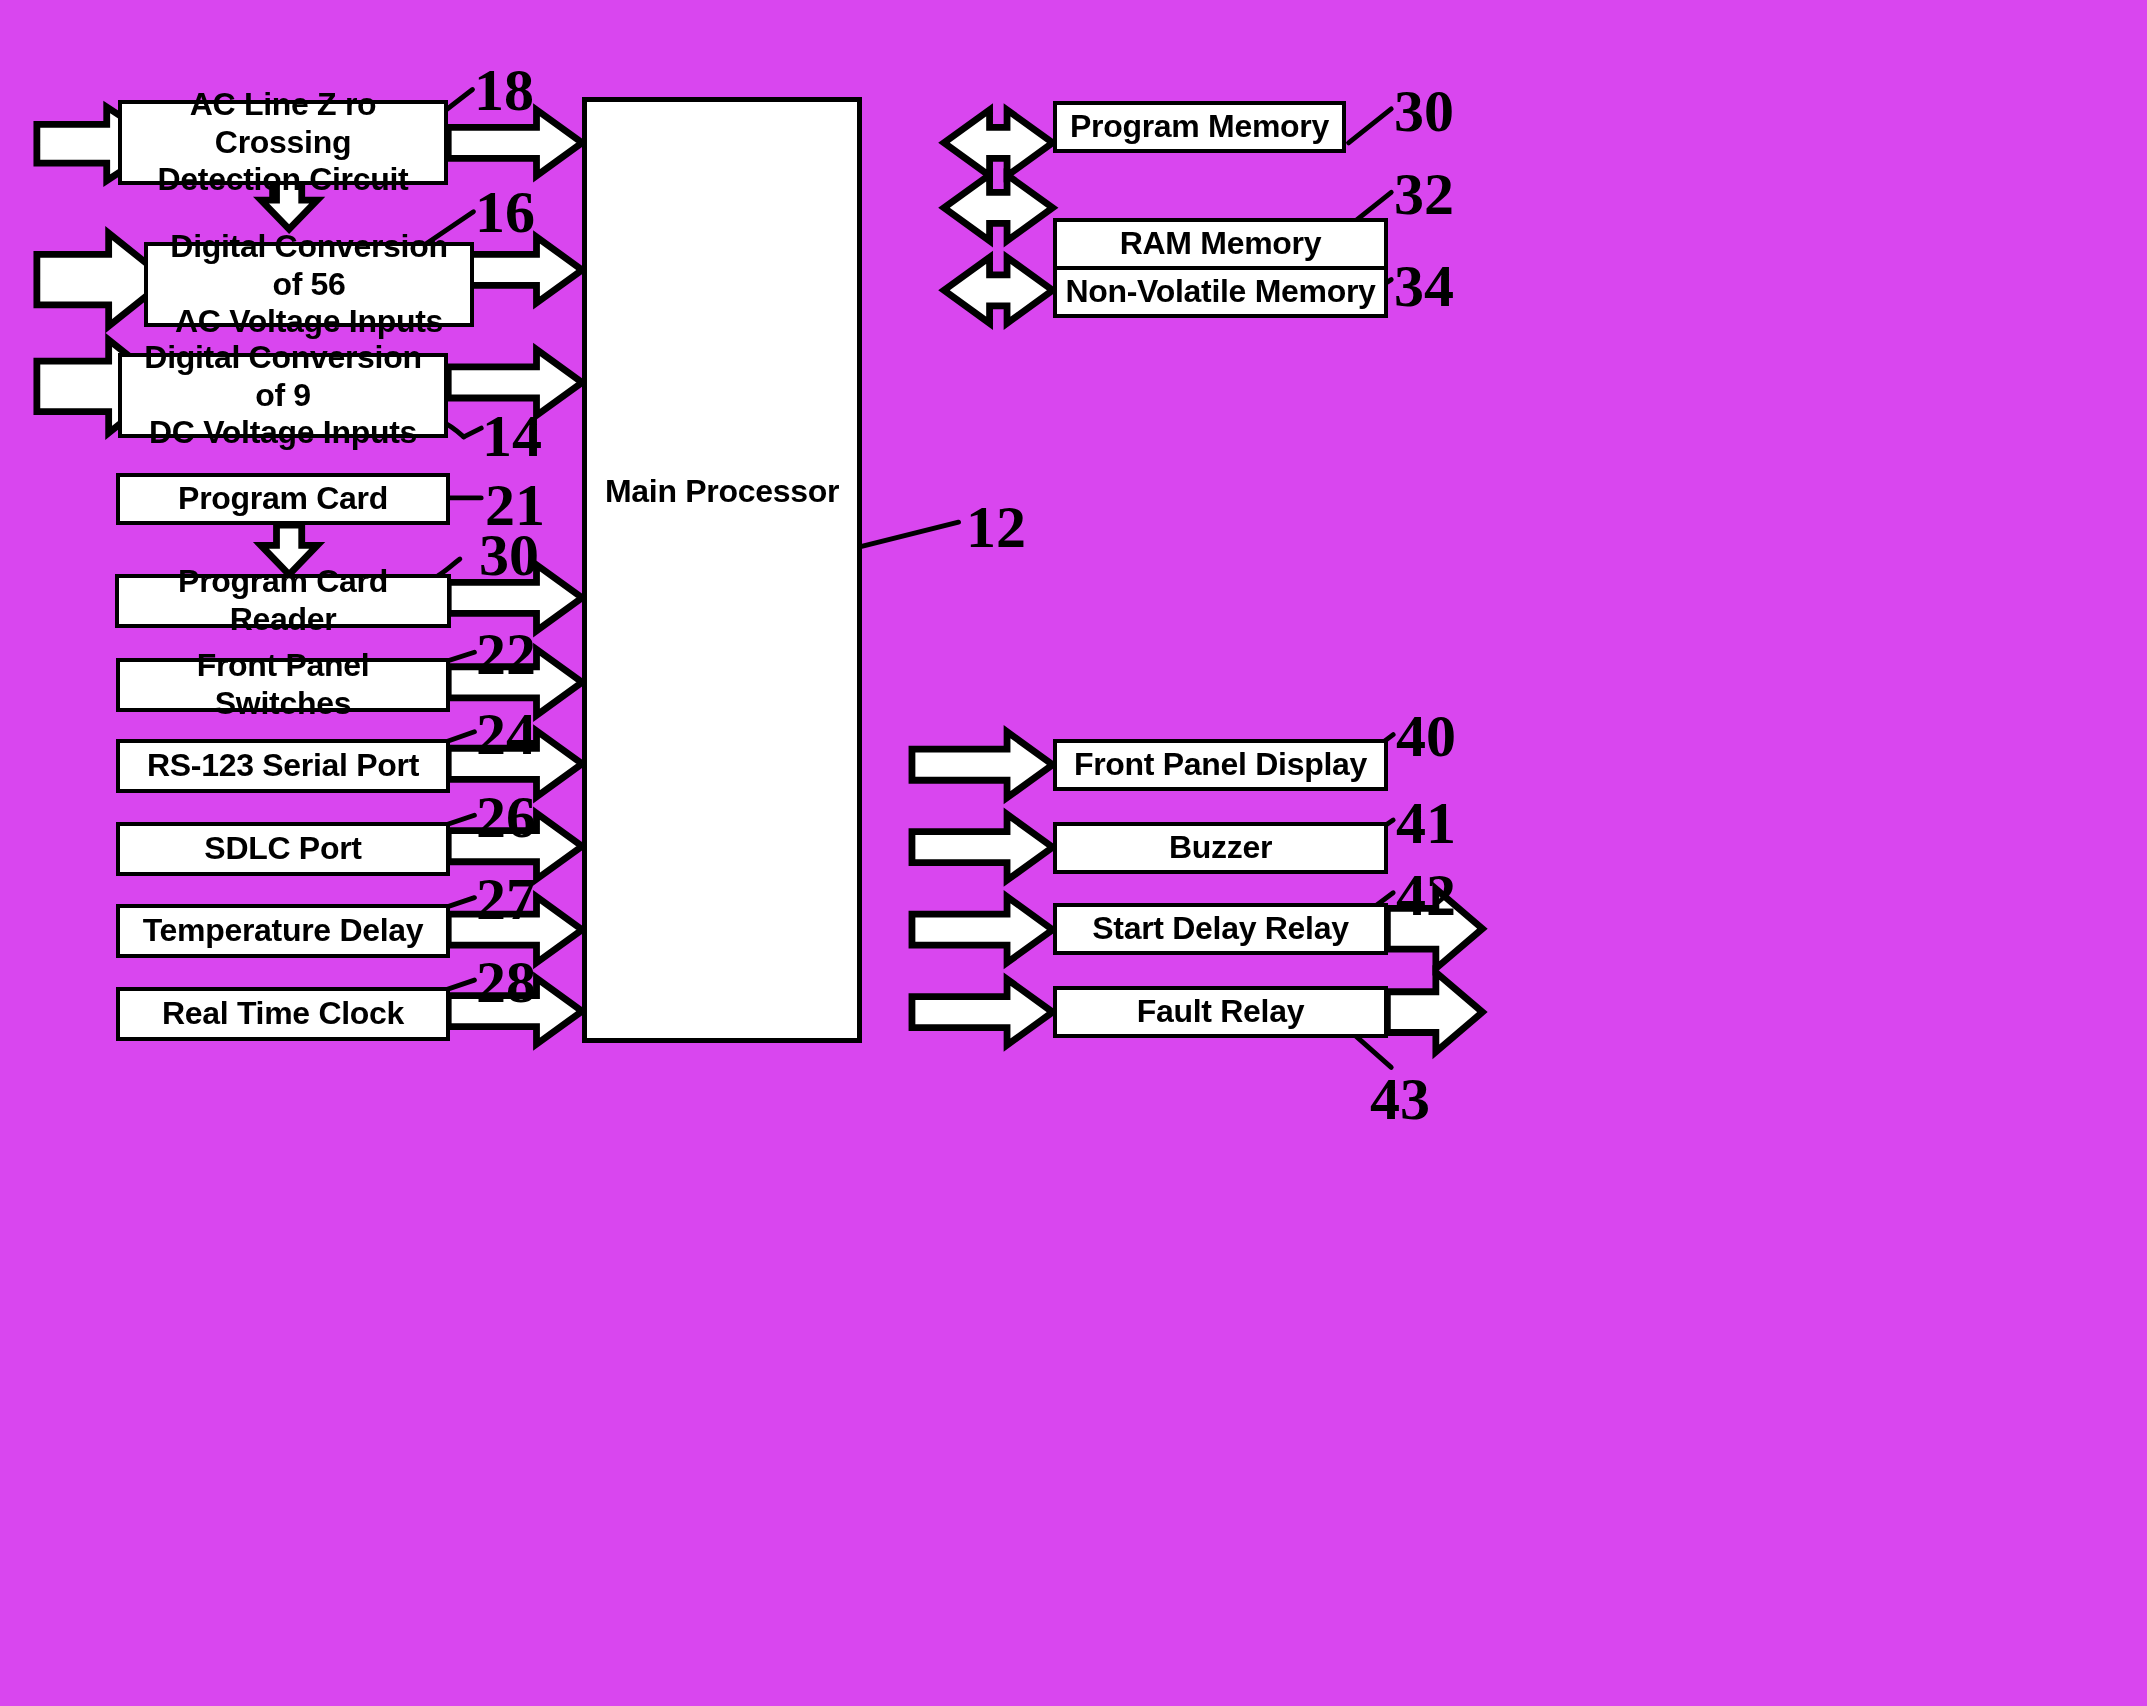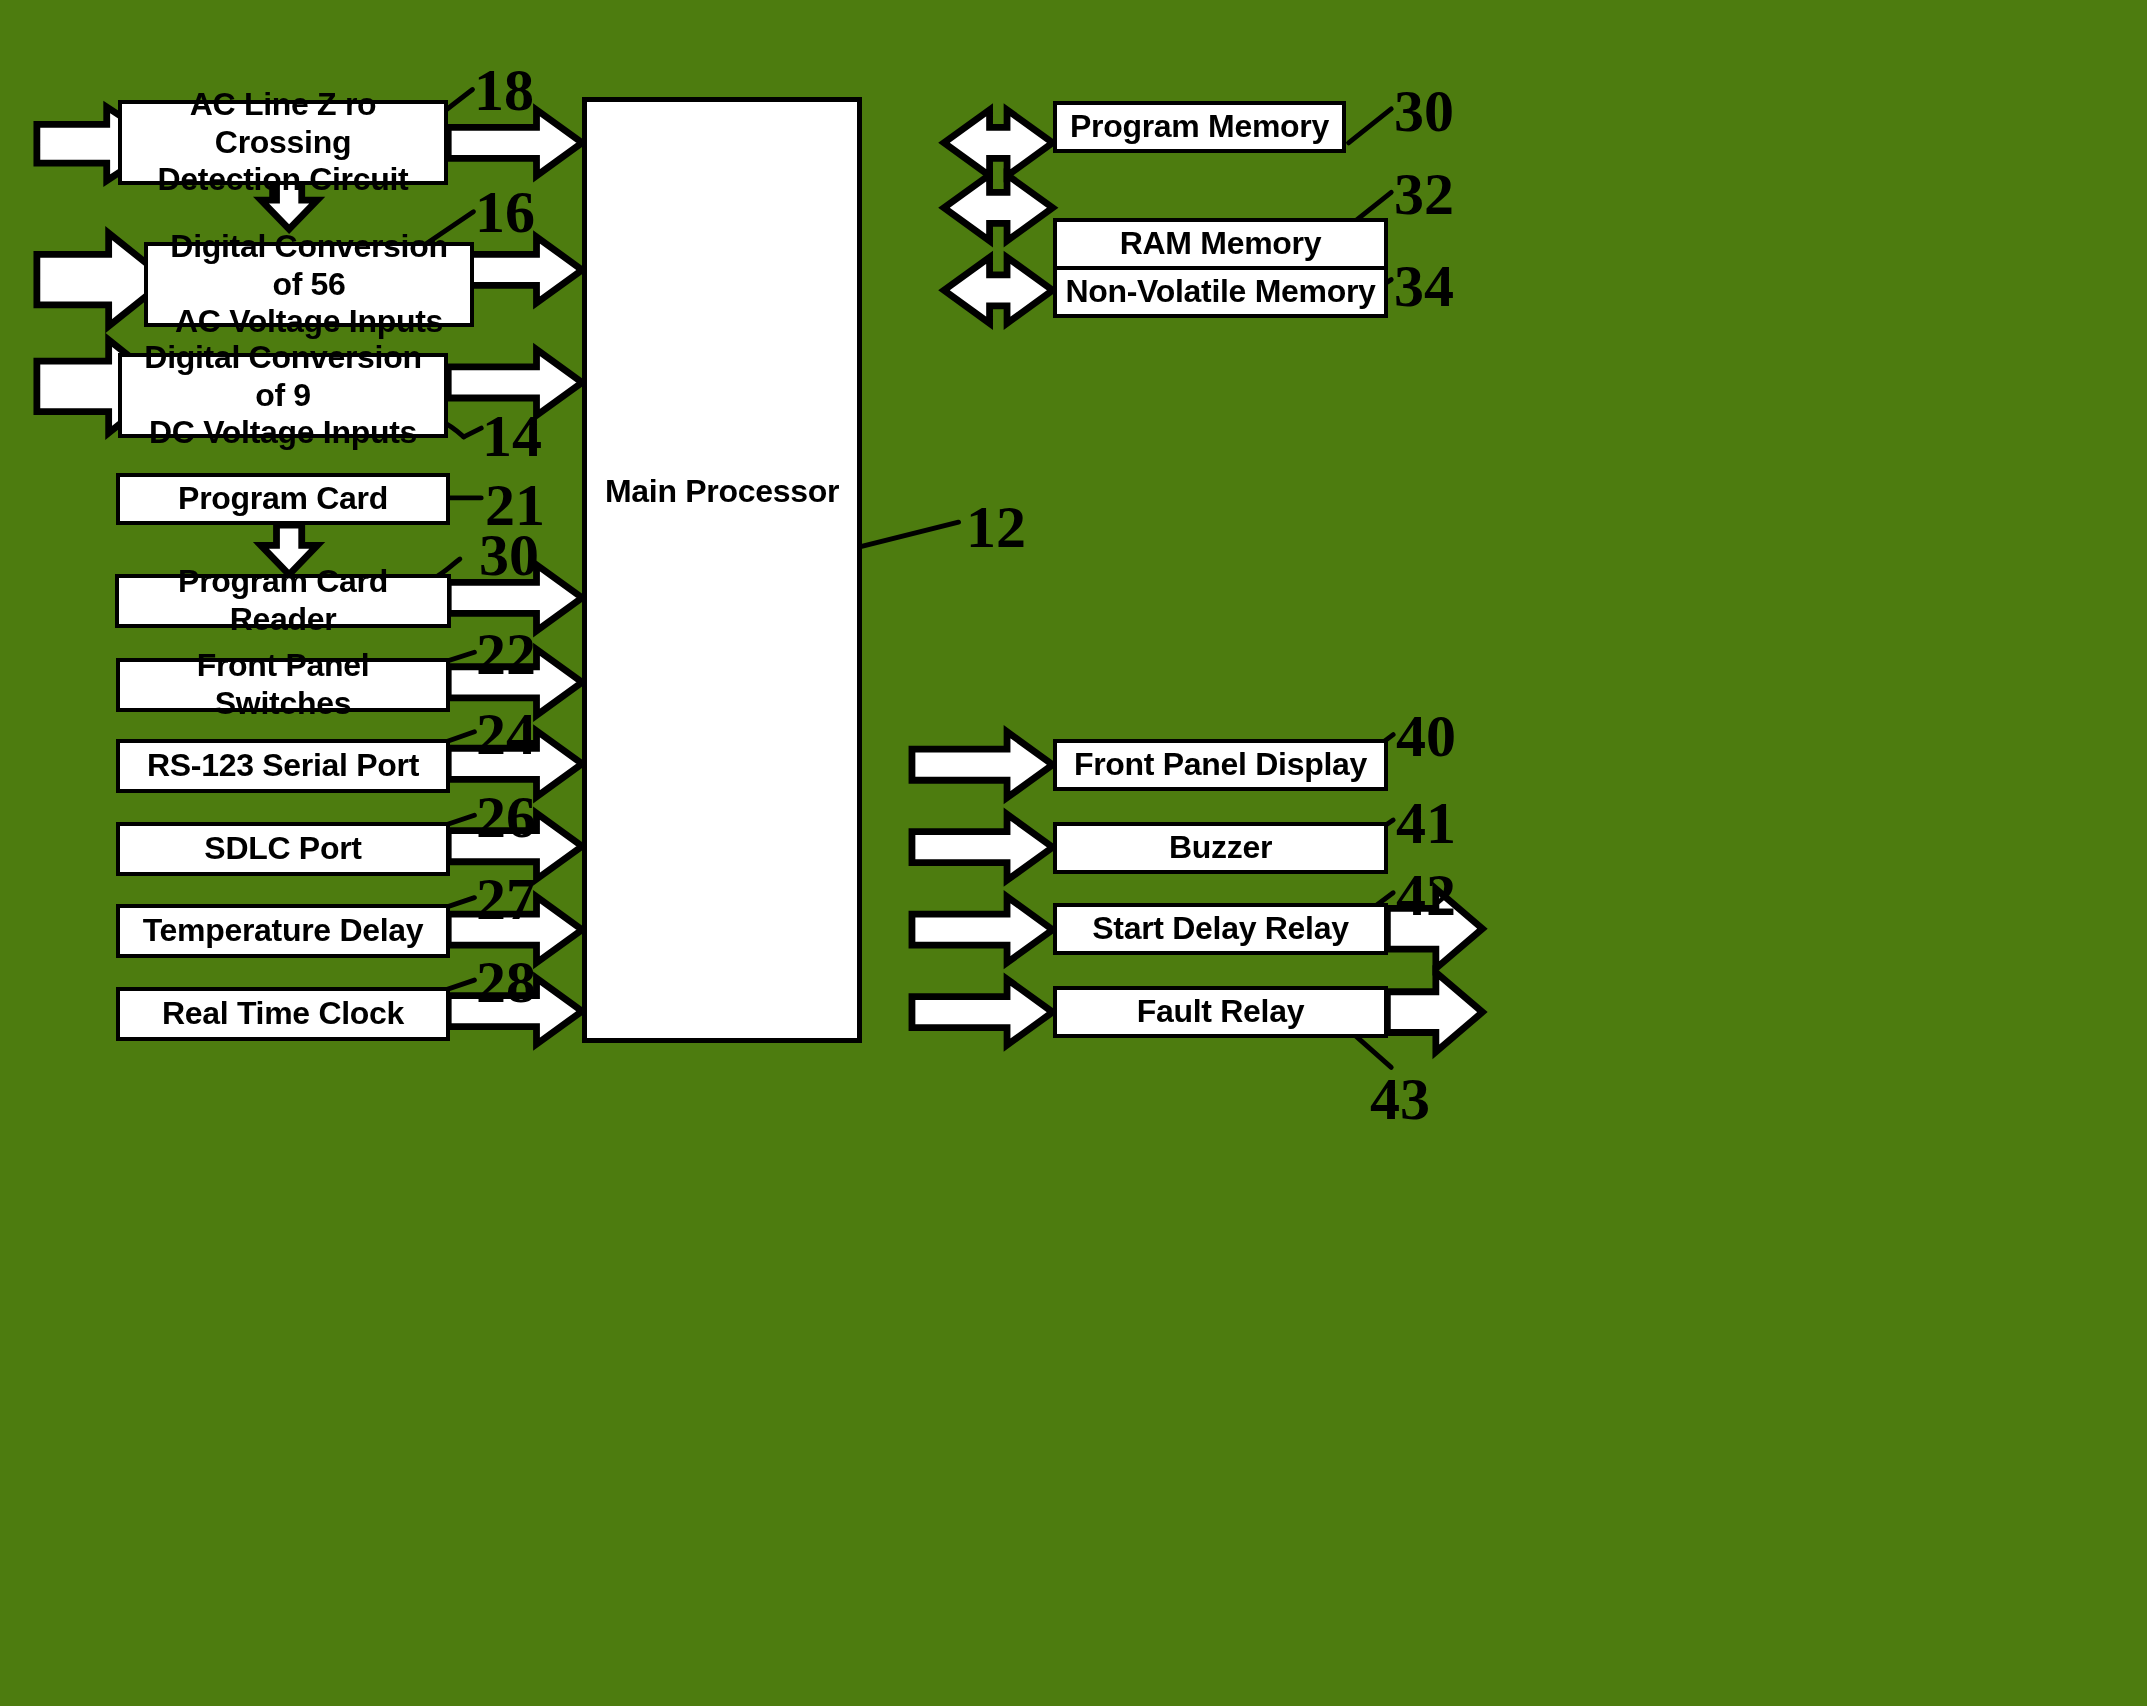--- a/index.html
+++ b/index.html
@@ -5,21 +5,21 @@
 <style>
   html,body{margin:0;padding:0;background:#ffffff;}
   body{
     font-family:"Liberation Sans", sans-serif;
     -webkit-font-smoothing:antialiased;
   }
   #stage{
     position:relative;
     width:2147px;
     height:1707px;
-    background:#4d7c0f;
+    background:#d946ef;
     overflow:hidden;
   }
   #svgroot{
     position:absolute;
     left:0; top:0;
     width:2147px;
     height:1707px;
   }
   
   .node{

